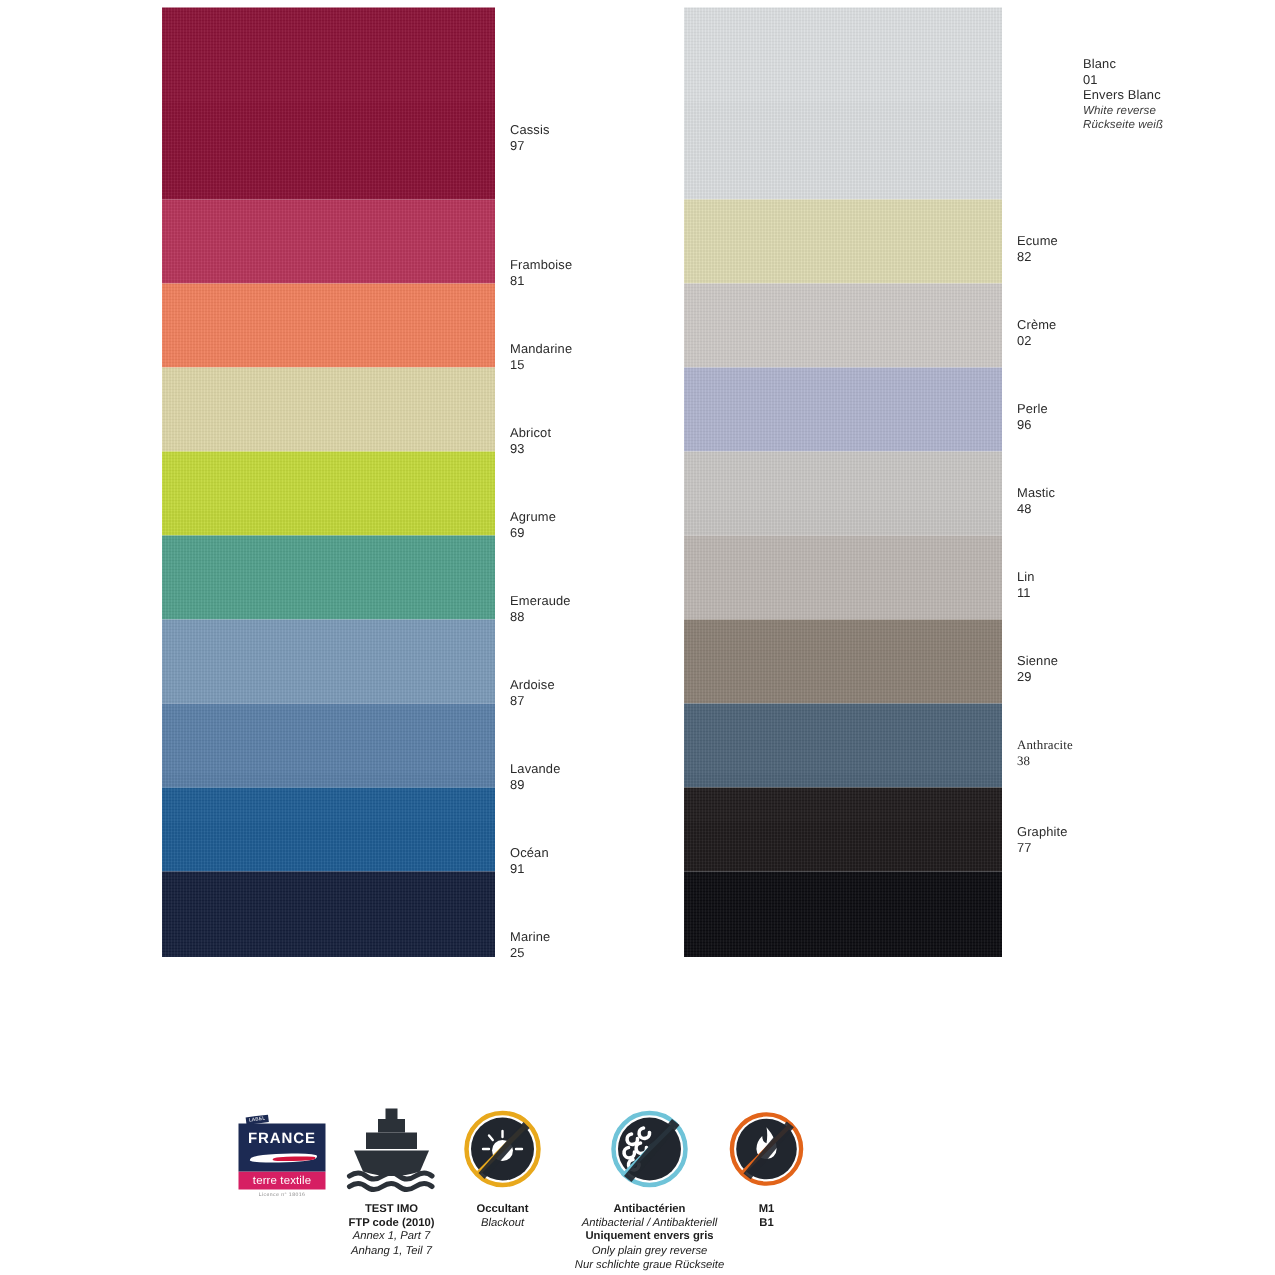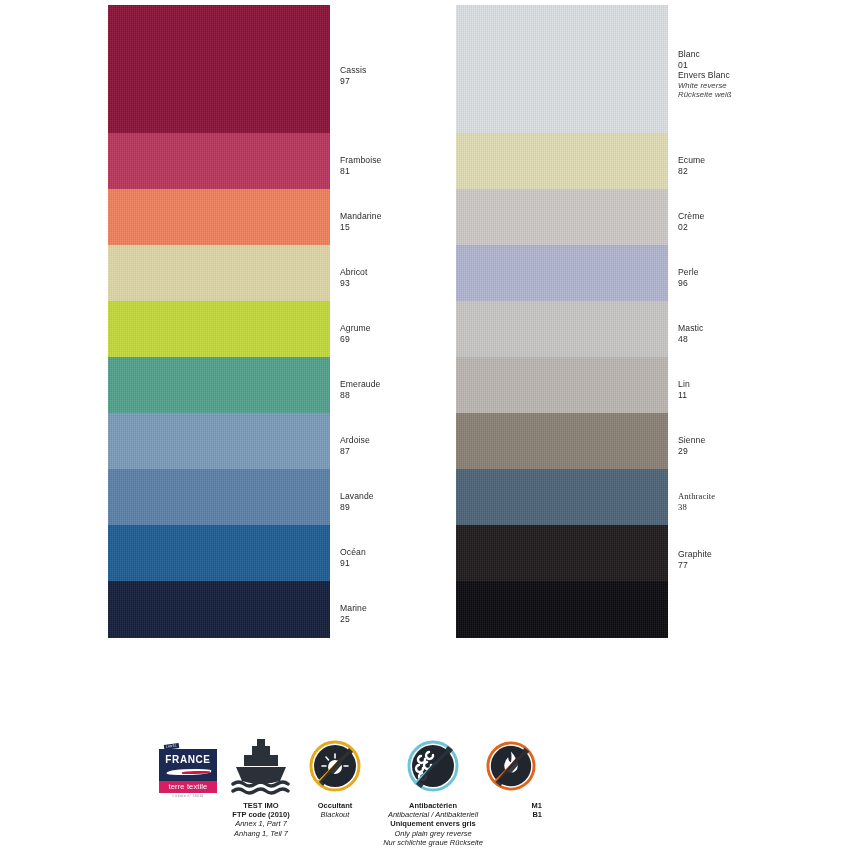--- a/index.html
+++ b/index.html
@@ -45,21 +45,21 @@
       repeating-linear-gradient(90deg, rgba(255,255,255,.045) 0 1px, rgba(0,0,0,.035) 1px 2px),
       repeating-linear-gradient(0deg, rgba(255,255,255,.03) 0 1px, rgba(0,0,0,.028) 1px 2px);
     pointer-events: none;
   }
 
   
   .labels {
     position: absolute;
     top: 0;
   }
-  #labels-left  { left: 340px; top: 5px; width: 110px; height: 633px; }
+  #labels-left  { left: 340px; top: 21px; width: 110px; height: 633px; }
   #labels-right { left: 678px; top: 5px; width: 150px; height: 633px; }
 
   .label {
     position: absolute;
     left: 0;
     font-size: 8.6px;
     line-height: 10.6px;
     color: #2b2b2b;
     letter-spacing: .1px;
     white-space: nowrap;
@@ -165,21 +165,21 @@
     line-height: 5px;
     color: #8a8a8a;
     text-align: center;
     margin-top: 1px;
     letter-spacing: .3px;
   }
 
   #cert-imo    { left: 226px; width: 70px; }
   #cert-occ    { left: 300px; width: 70px; }
   #cert-anti   { left: 372px; width: 122px; }
-  #cert-m1     { left: 480px; width: 62px; text-align: right; }
+  #cert-m1     { left: 480px; width: 62px; }
 
   .badge-wrap { height: 62px; display: flex; align-items: center; justify-content: center; }
 </style>
 </head>
 <body>
 
 <div class="card" id="card-left">
   <div class="swatch-col" id="col-left">
       <div class="swatch" style="background: rgb(139, 19, 56); height: 128px;"></div>
       <div class="swatch" style="background: rgb(184, 54, 92); height: 56px;"></div>
@@ -245,21 +245,21 @@
     <div class="label" style="top: 542px;">
       <span class="nm">Océan</span>
       <span class="cd">91</span>
     </div>
     <div class="label" style="top: 598px;">
       <span class="nm">Marine</span>
       <span class="cd">25</span>
     </div>
   </div>
 <div class="labels" id="labels-right">
-    <div class="label" style="top: 44px;">
+    <div class="label" style="top: 32px; margin-left: 44px;">
       <span class="nm">Blanc</span>
       <span class="cd">01</span>
       <span class="sub">Envers Blanc</span>
       <span class="ital">White reverse</span>
       <span class="ital">Rückseite weiß</span>
     </div>
     <div class="label" style="top: 150px;">
       <span class="nm">Ecume</span>
       <span class="cd">82</span>
     </div>

